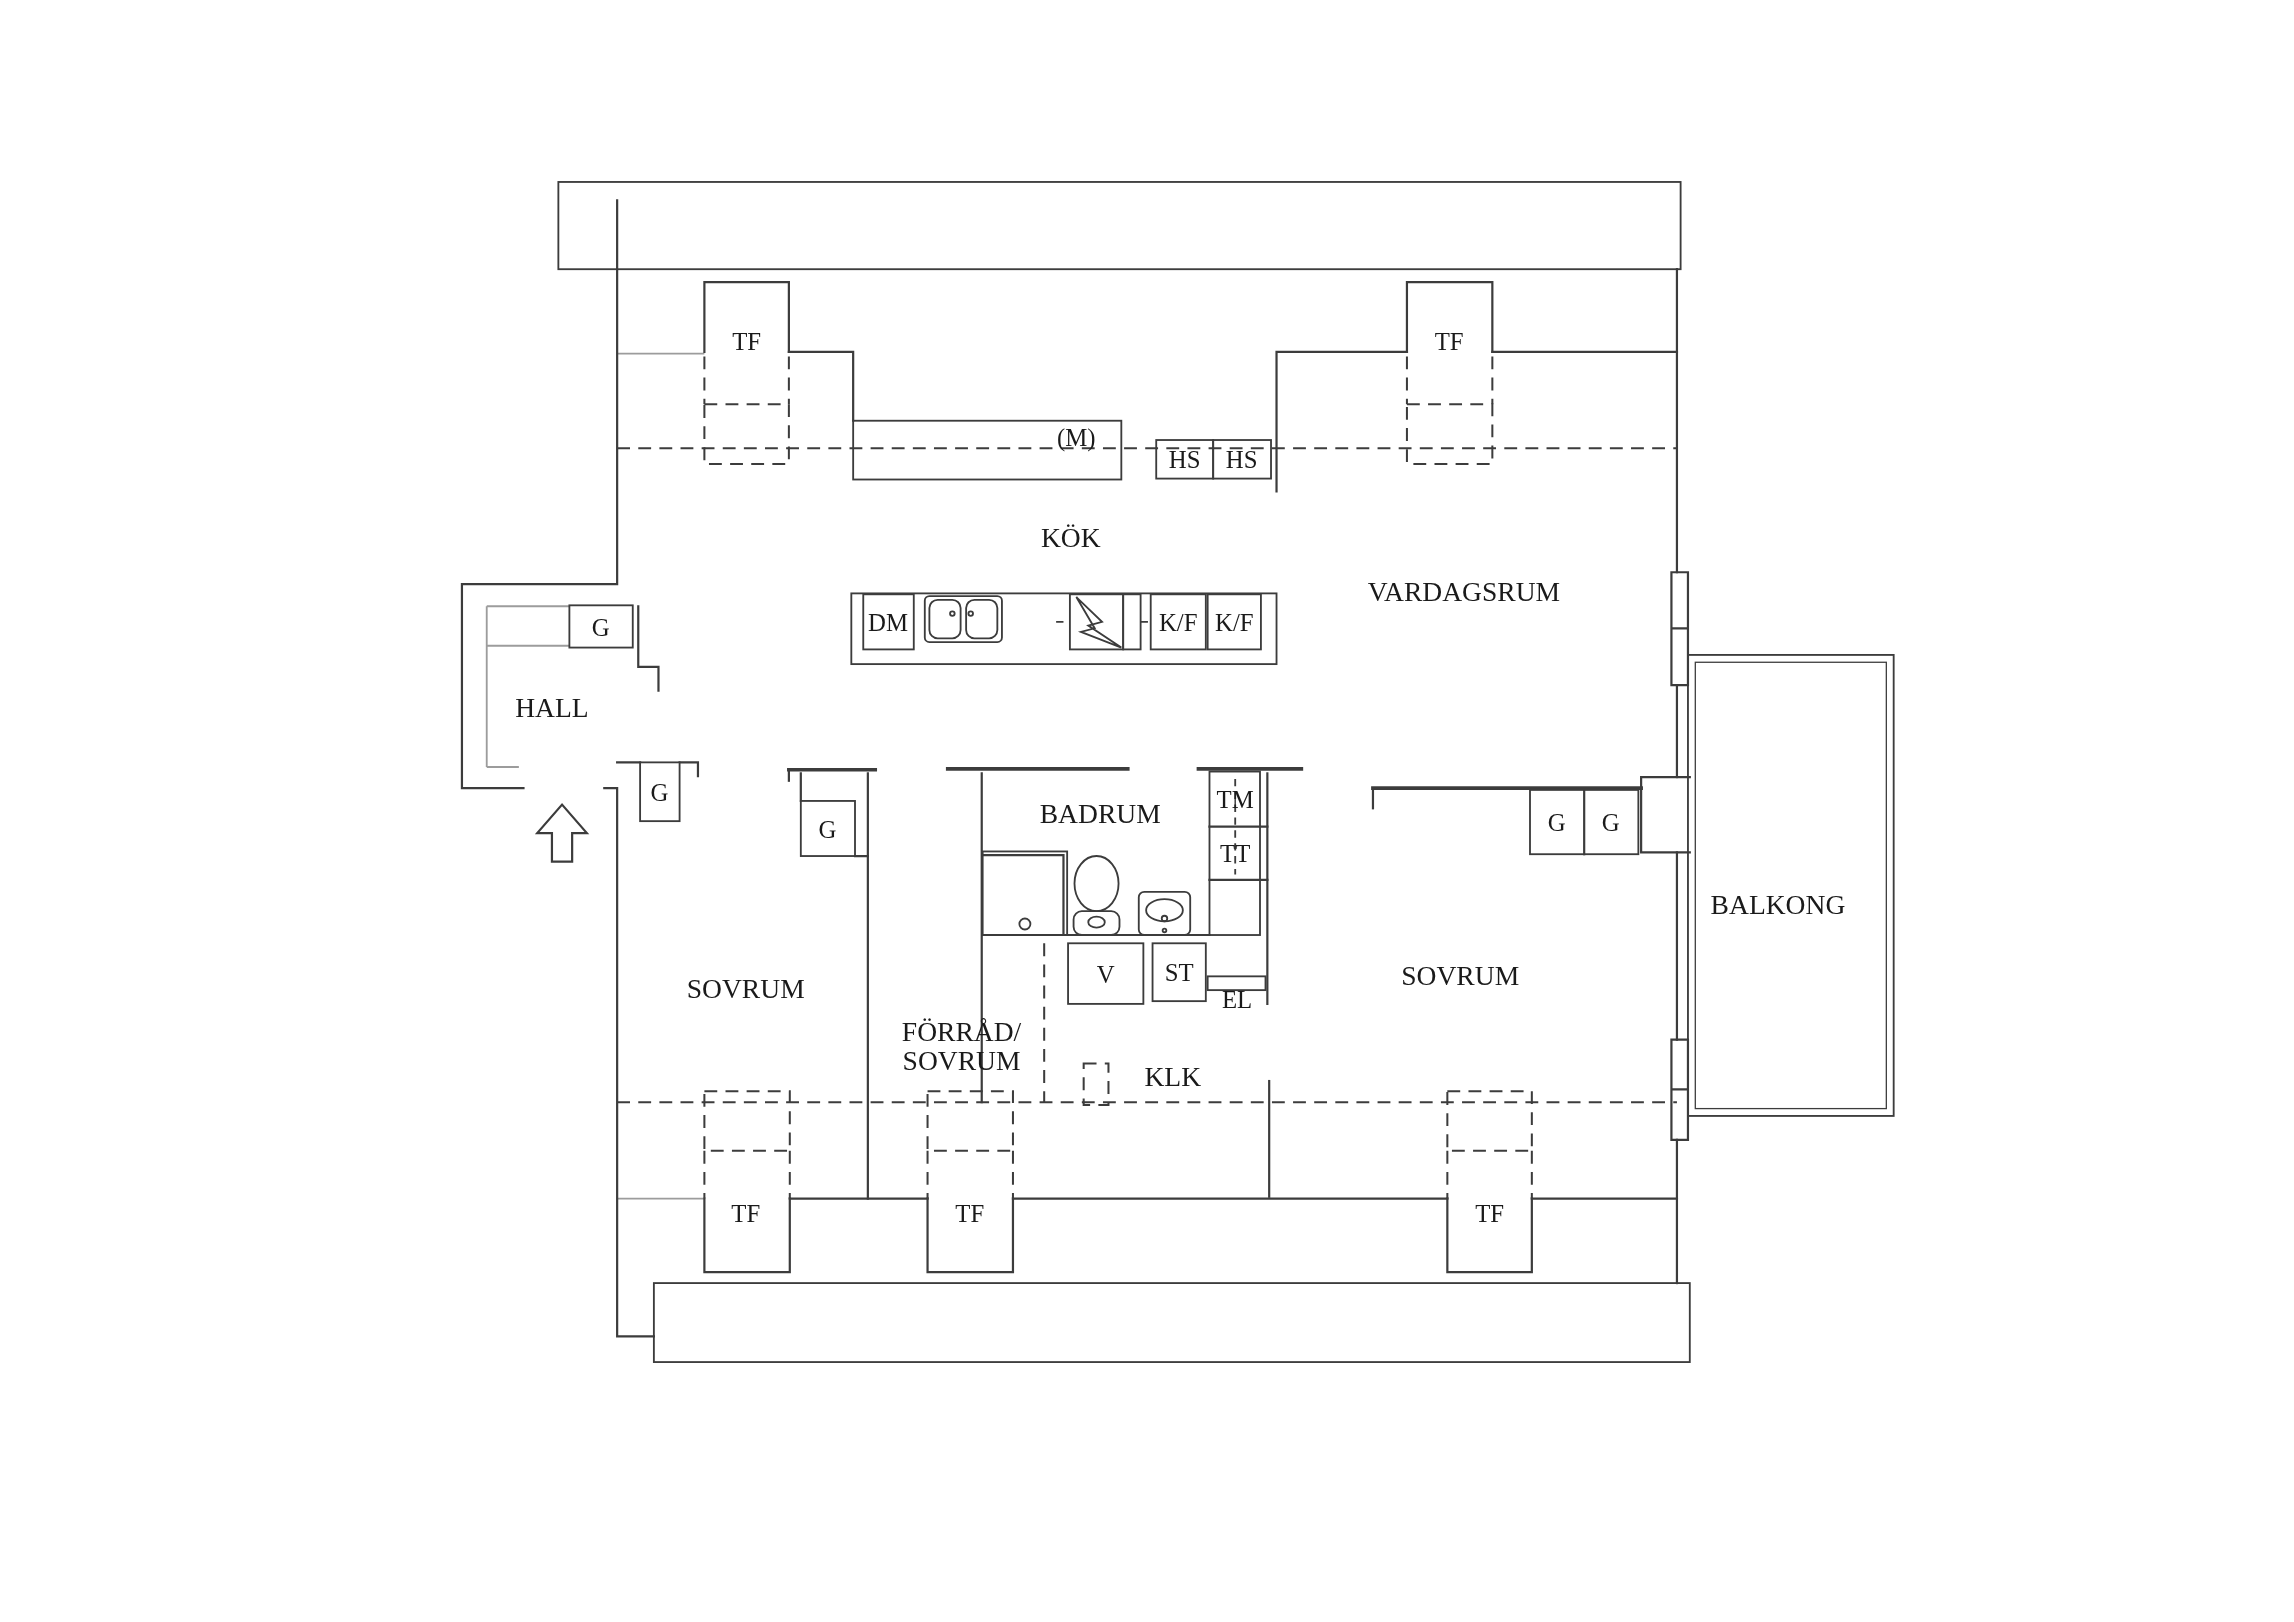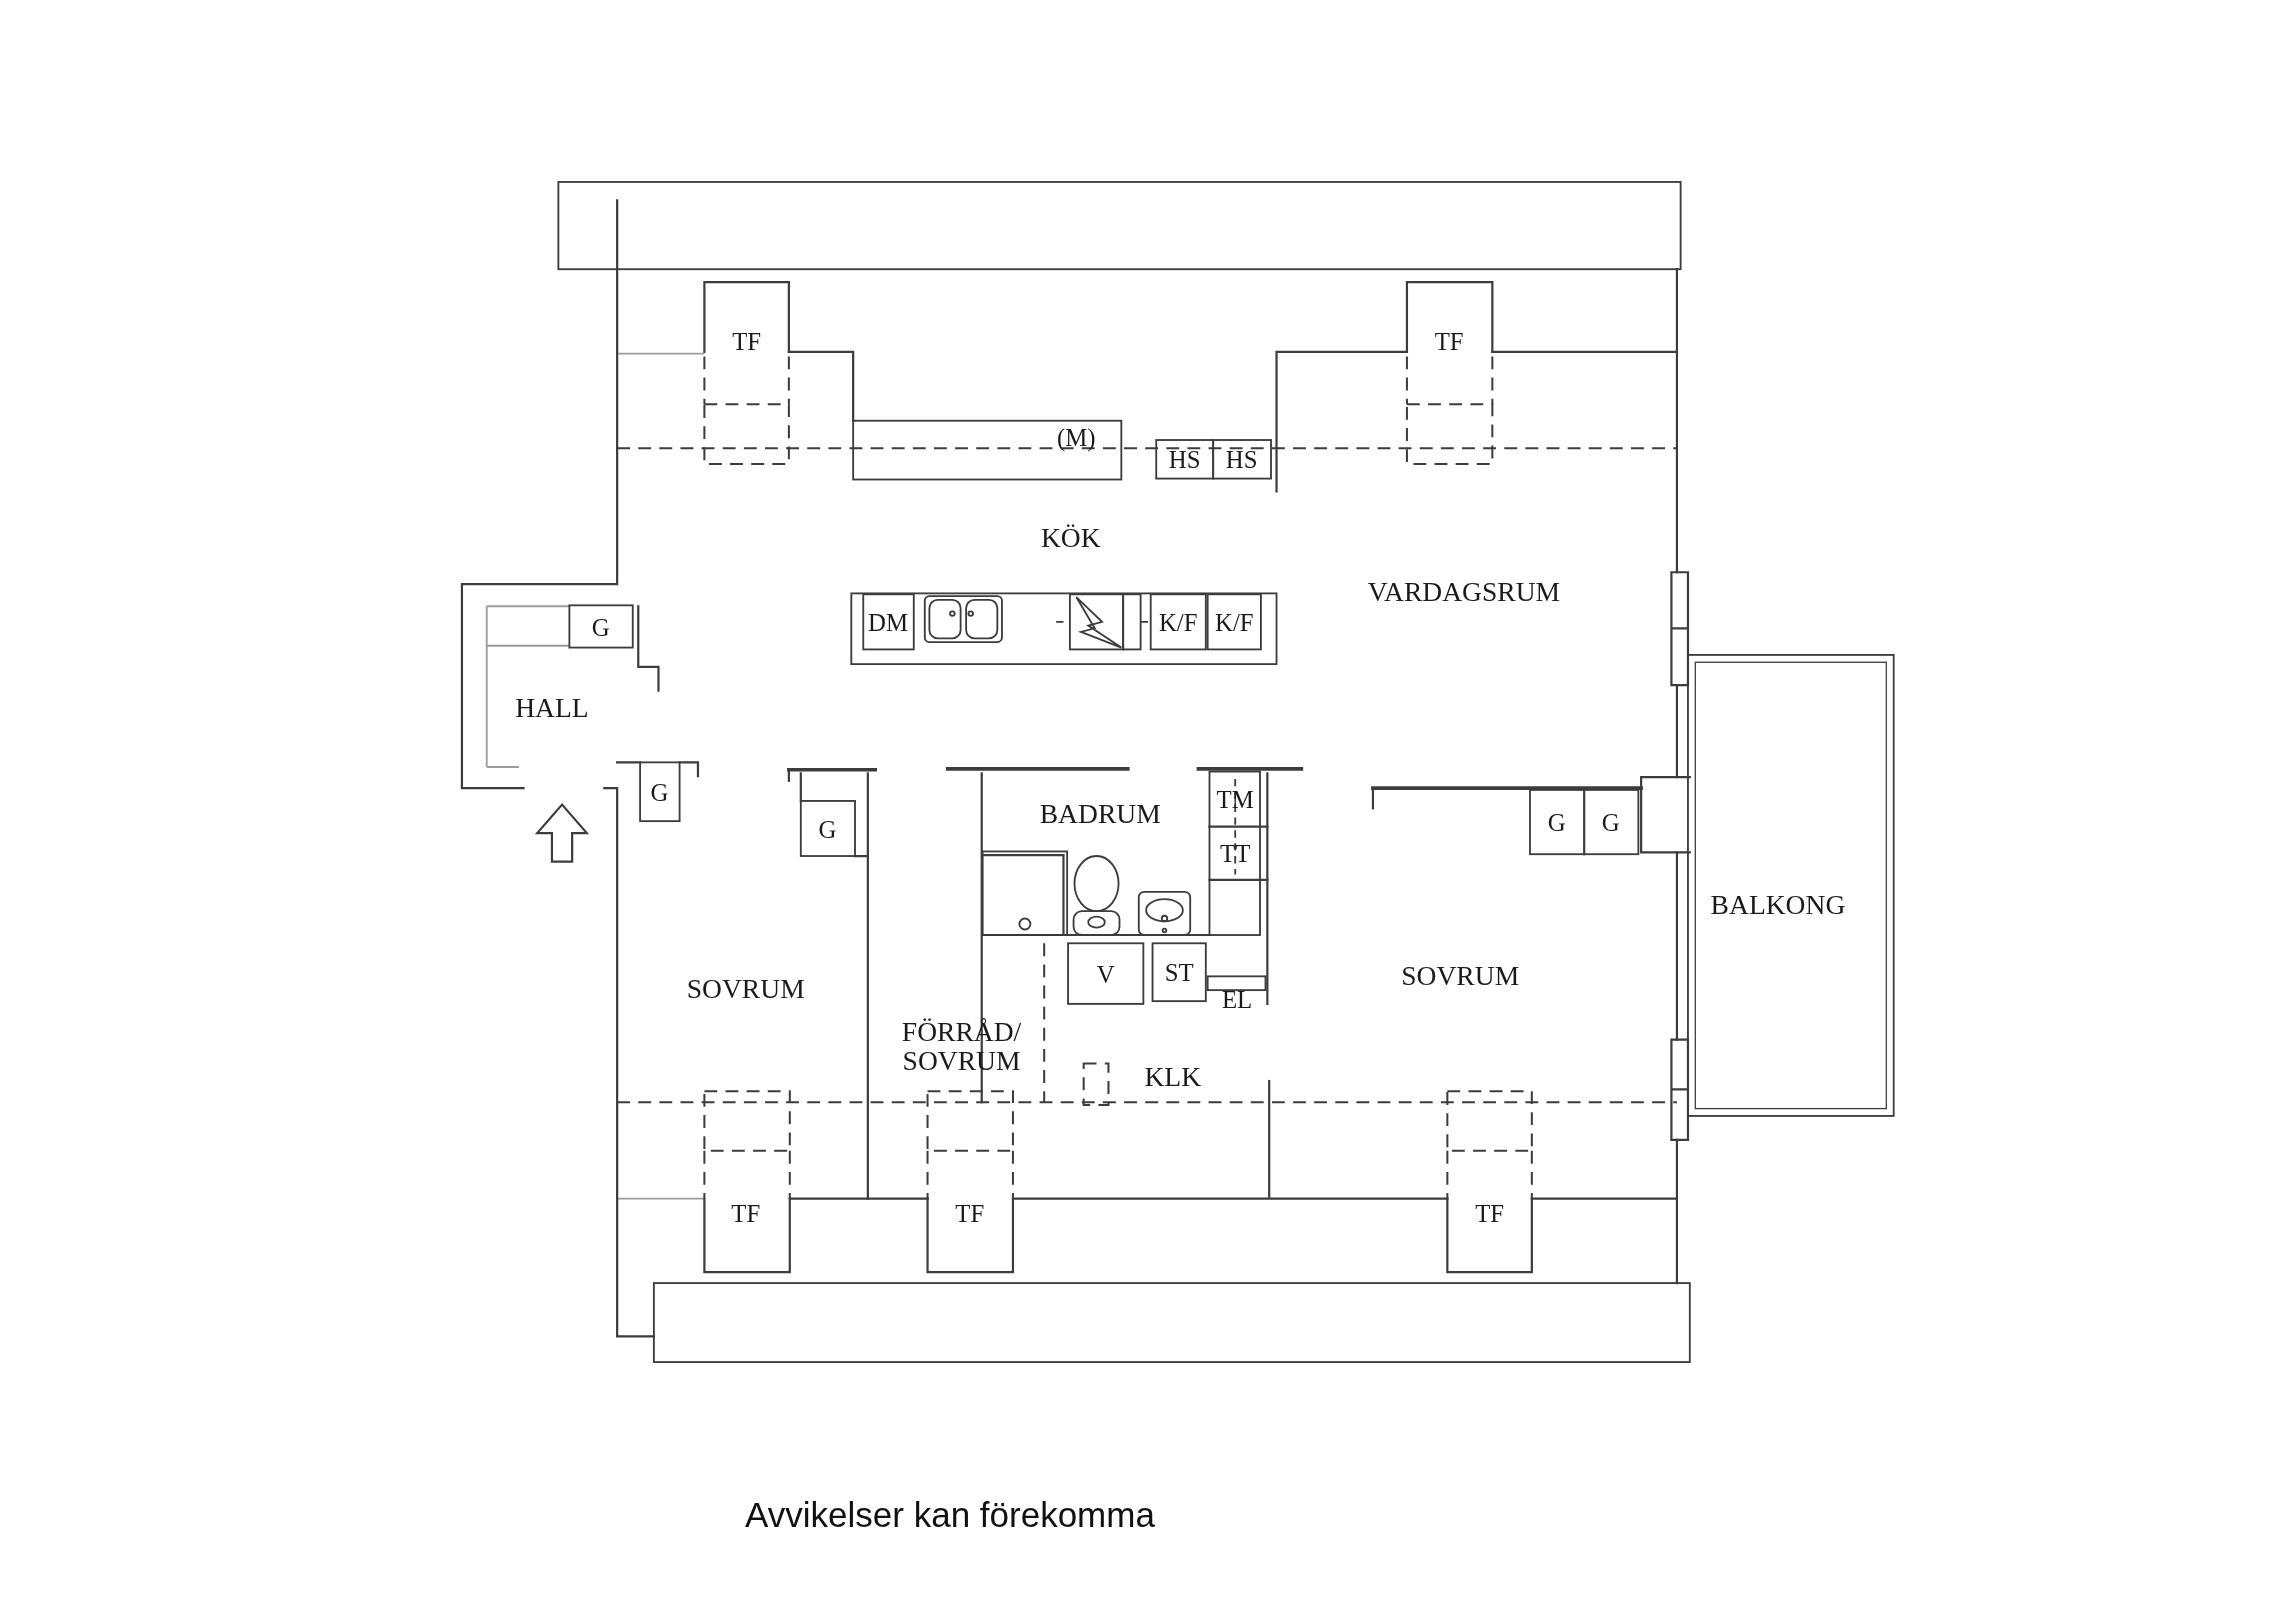--- a/index.html
+++ b/index.html
@@ -199,15 +199,14 @@
         <text x="1347" y="1098" class="lbl code">EL</text>
         <text x="812" y="1087" class="lbl room">SOVRUM</text>
         <text x="1047" y="1133" class="lbl room">FÖRRÅD/</text>
         <text x="1047" y="1165" class="lbl room">SOVRUM</text>
         <text x="1277" y="1182" class="lbl room">KLK</text>
         <text x="1590" y="1072" class="lbl room">SOVRUM</text>
         <text x="1936" y="995" class="lbl room">BALKONG</text>
       </g>
   </svg>
 
-  <div class="footer">Avvikelser kan förekomma</div>
 </div>
 
 
 </body></html>

